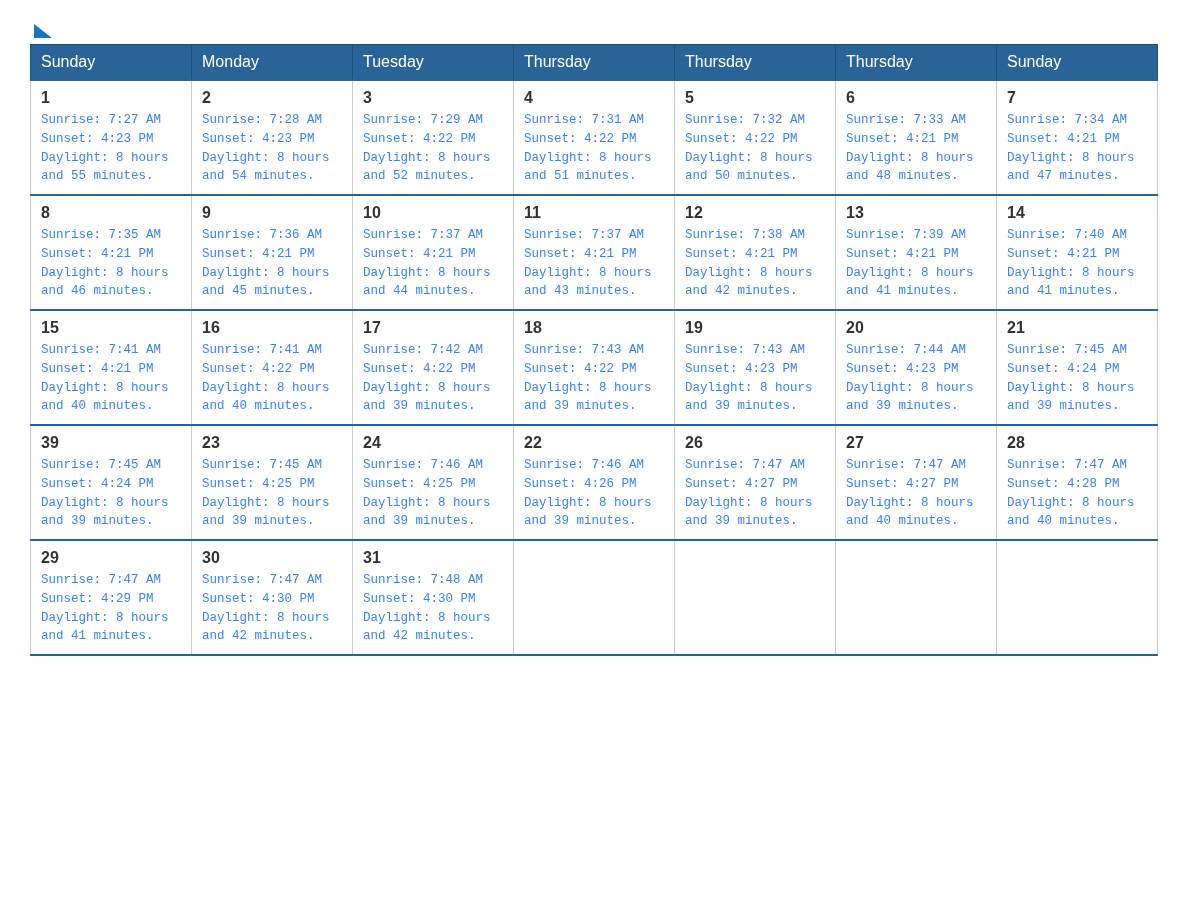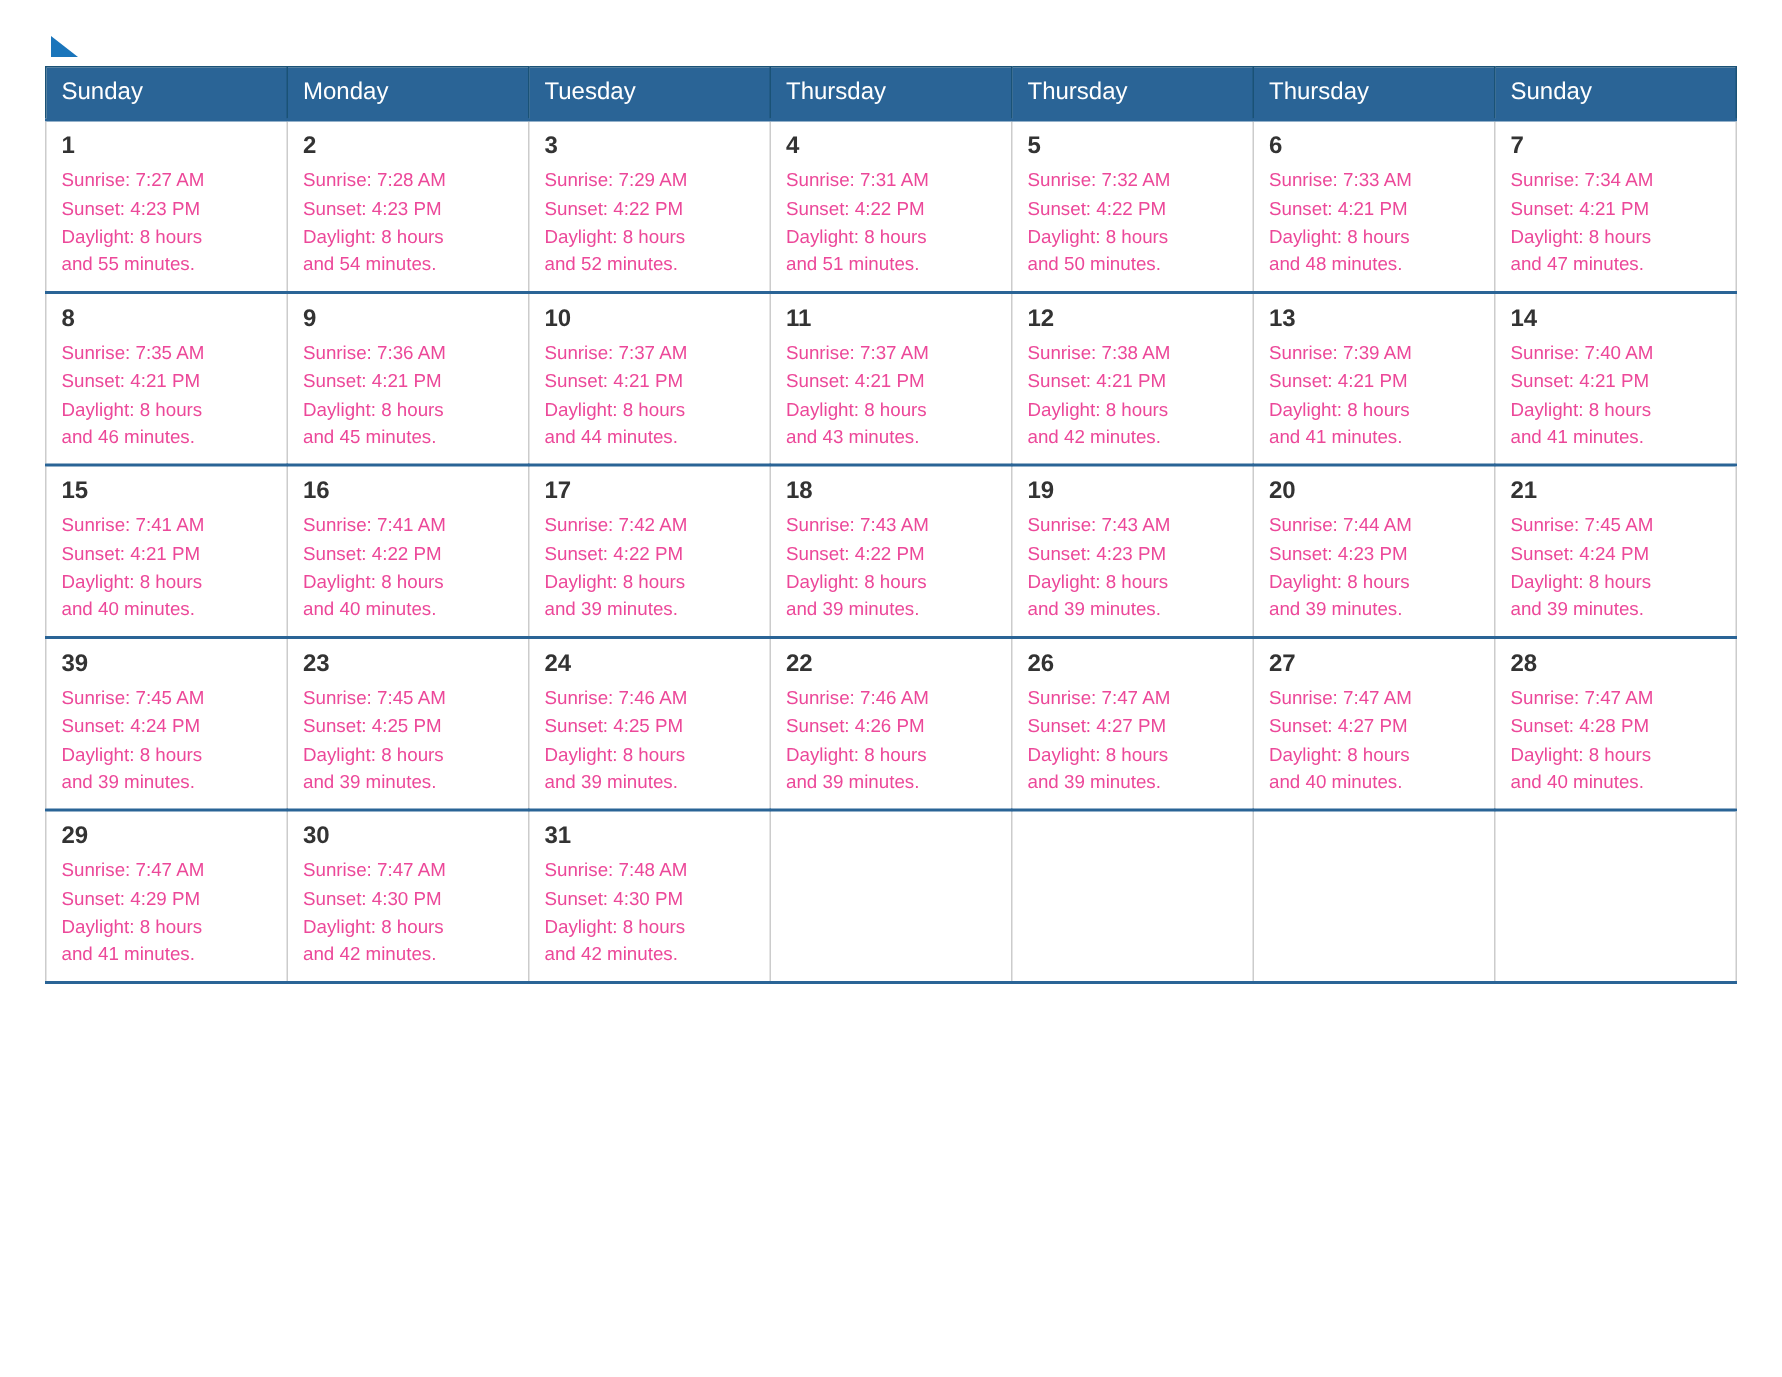--- a/index.html
+++ b/index.html
@@ -88,22 +88,23 @@
       border-bottom: 2px solid #2a6496;
     }
     .day-number {
       font-size: 16px;
       font-weight: bold;
       color: #333;
       margin-bottom: 4px;
     }
     .day-info {
       font-size: 12.5px;
-      color: #ec4899;
+      color: #3b82f6;
       line-height: 1.5;
+      font-family: Liberation Mono, monospace;
     }
     .empty-cell {
       background: #fff;
     }
   </style>
 </head>
 <body>
 
 <div class="header">
   <div class="logo">

